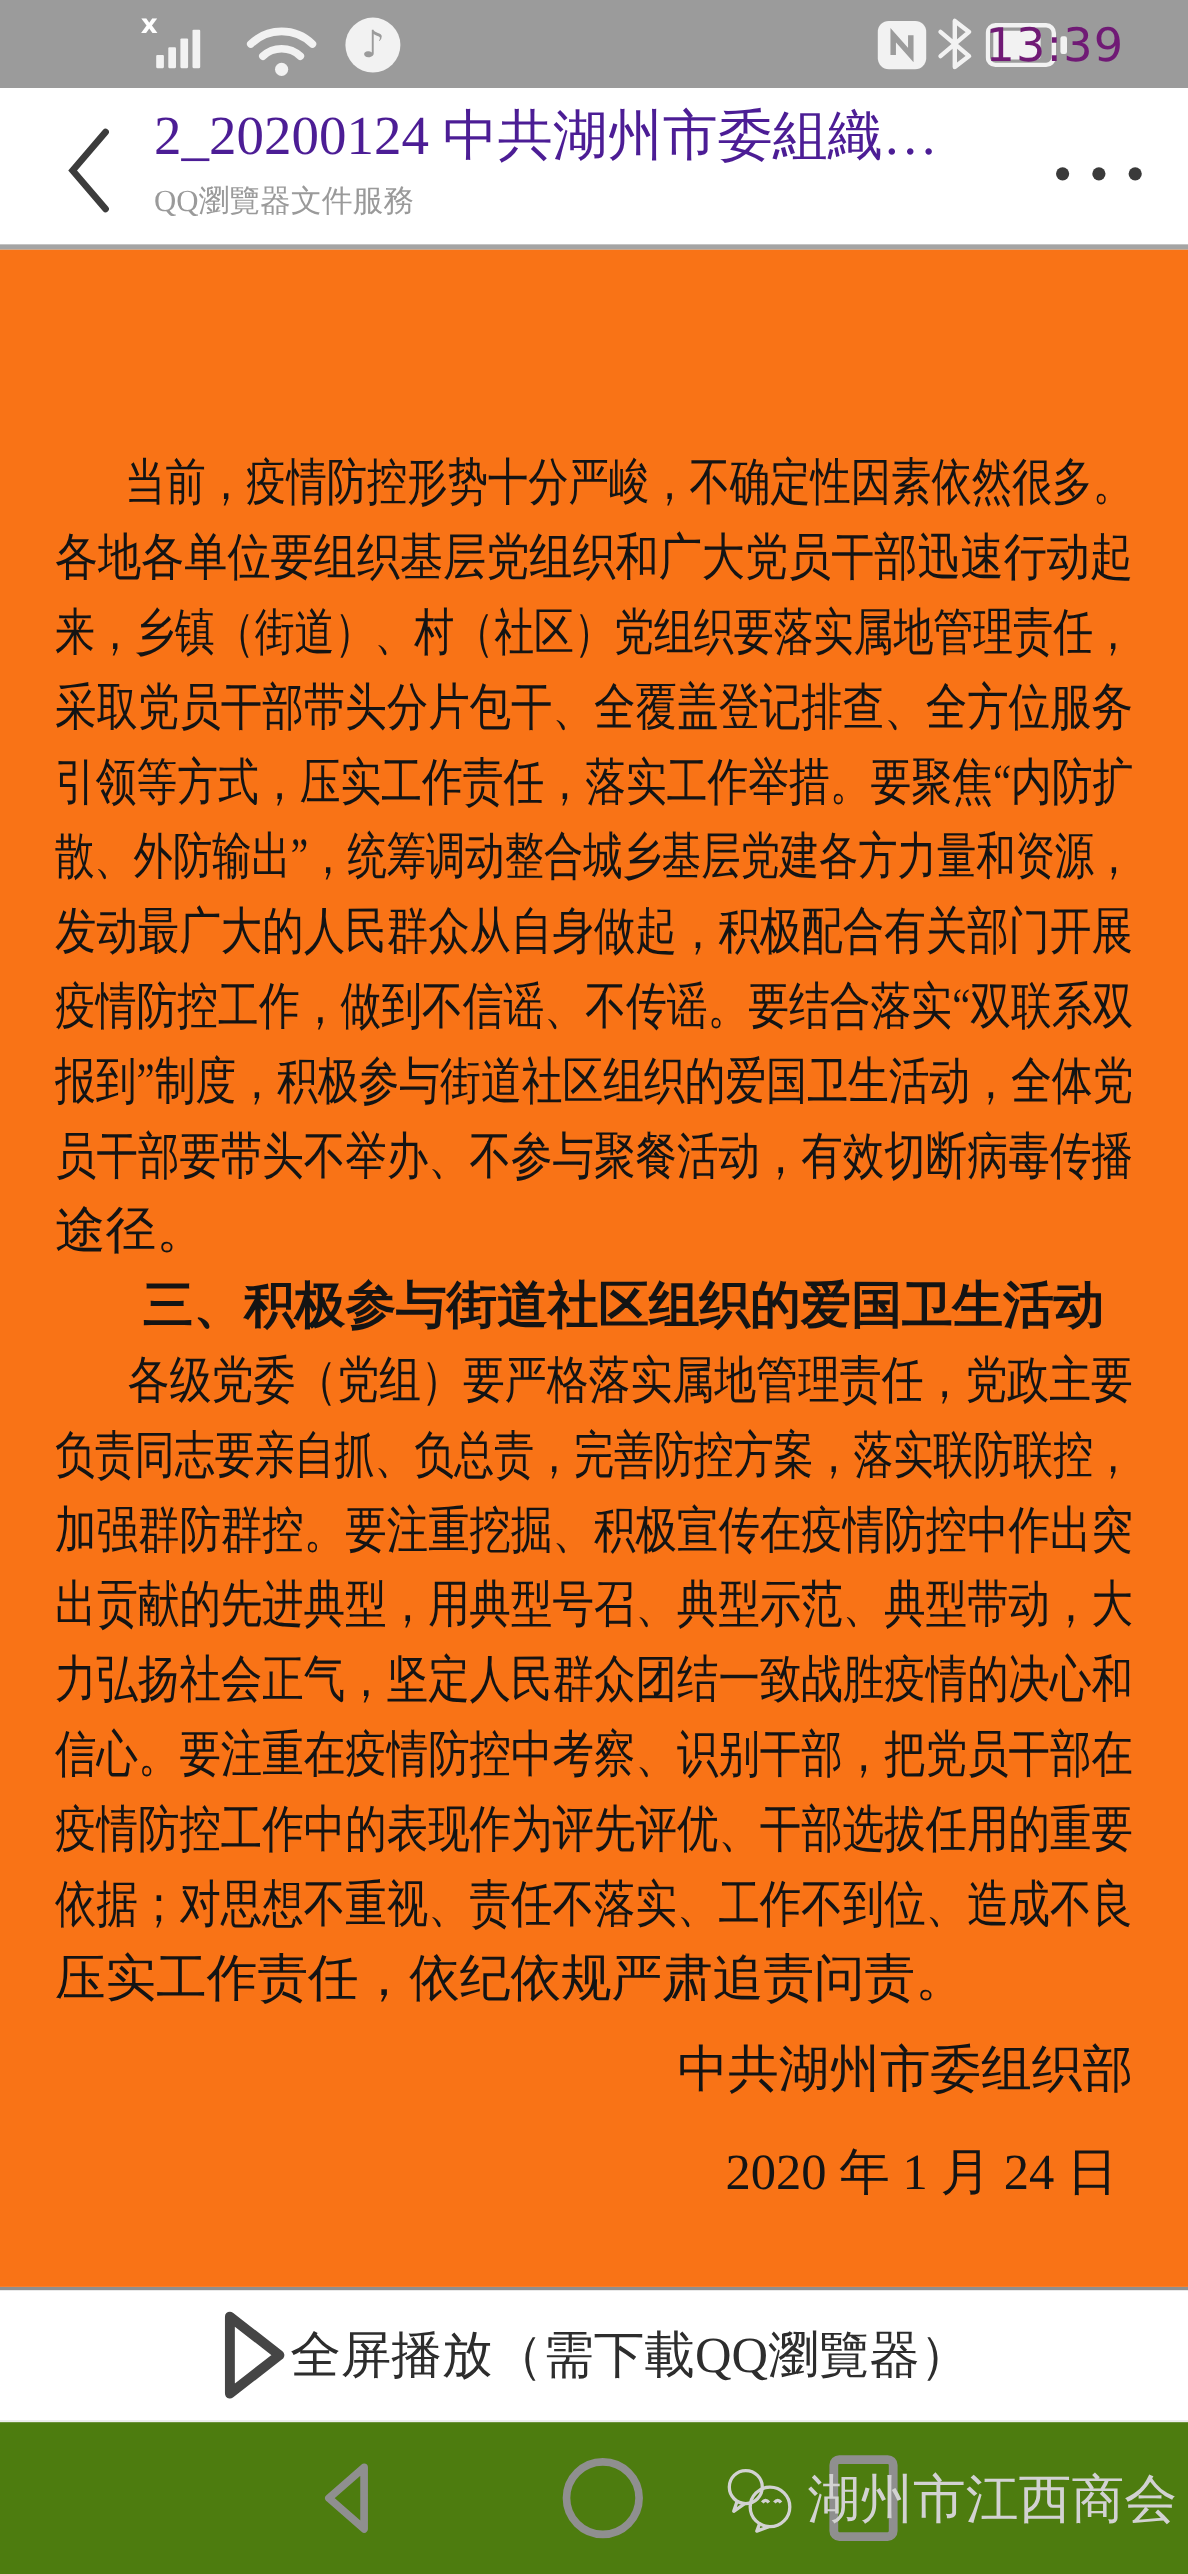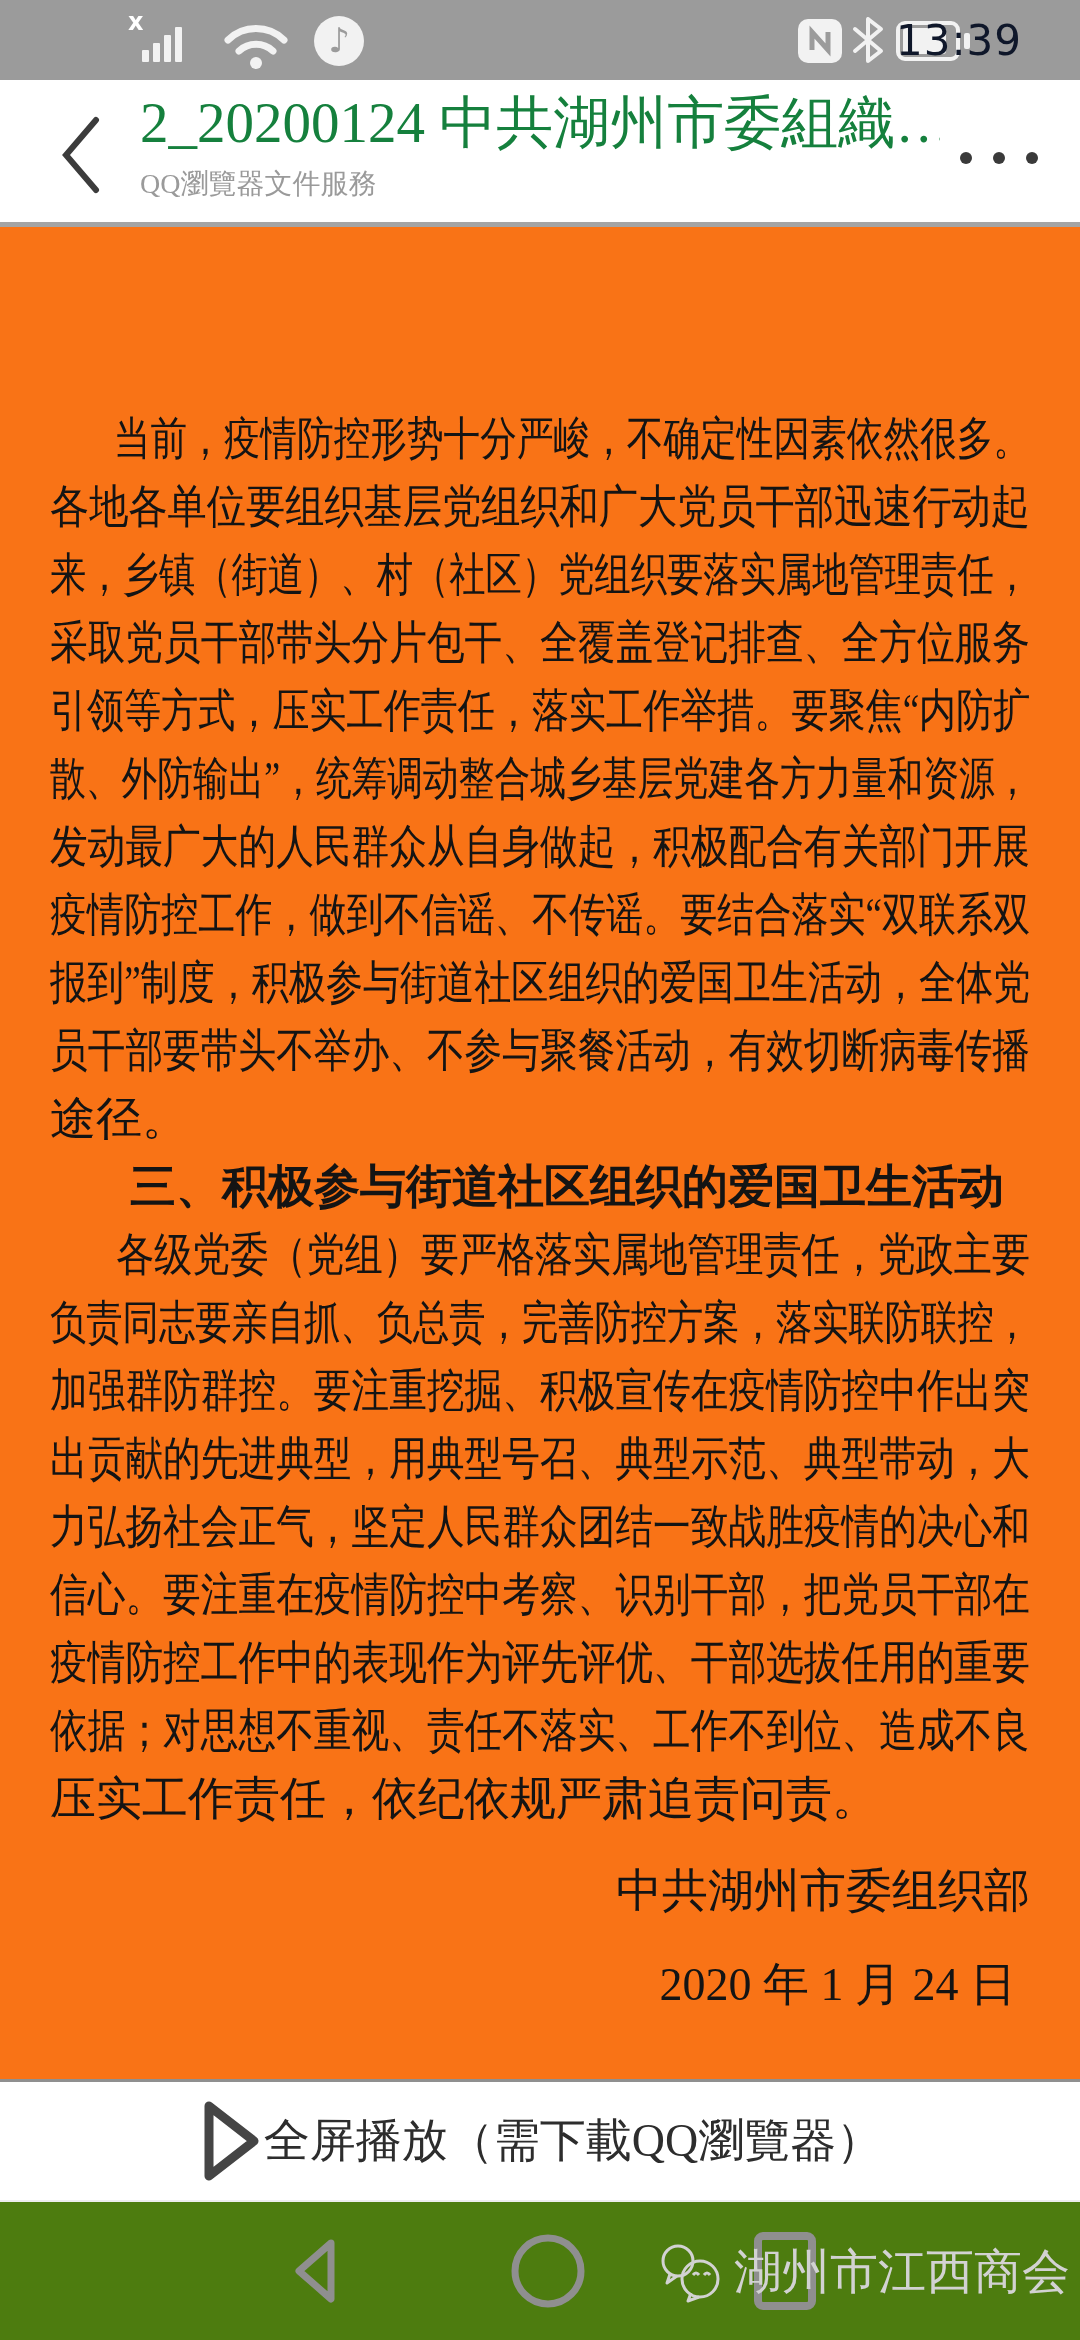--- a/index.html
+++ b/index.html
@@ -5,41 +5,41 @@
   html,body{margin:0;padding:0;background:#777;}
   .screen{position:relative;width:1080px;height:2340px;background:#ffffff;overflow:hidden;
           font-family:"Liberation Serif","DejaVu Serif",serif;}
   
   .statusbar{position:relative;width:100%;height:80px;background:#9b9b9b;}
   .statusbar .abs{position:absolute;}
   .sigbars{left:128px;top:16px;width:70px;height:50px;}
   .sigbars .bar{position:absolute;bottom:4px;width:7px;background:#f2f2f2;border-radius:1px;}
   .sigx{position:absolute;left:0;top:-6px;color:#ffffff;font-family:"DejaVu Sans",sans-serif;
         font-size:24px;font-weight:bold;line-height:1;}
-  .time{right:58px;top:20px;color:#0f172a;font-family:"DejaVu Sans",sans-serif;
+  .time{right:58px;top:20px;color:#701a75;font-family:"DejaVu Sans",sans-serif;
         font-size:42px;line-height:42px;letter-spacing:1px;}
   
   .header{position:relative;width:100%;height:142px;background:#ffffff;}
   .backbtn{position:absolute;left:48px;top:32px;width:70px;height:86px;}
   .titlewrap{position:absolute;left:140px;top:10px;width:800px;}
-  .title{font-size:57px;line-height:66px;color:#15803d;white-space:nowrap;overflow:hidden;}
+  .title{font-size:50px;line-height:66px;color:#4c1d95;white-space:nowrap;overflow:hidden;}
   .subtitle{font-size:28px;line-height:48px;color:#9a9a9a;margin-top:4px;white-space:nowrap;}
   .menudots{position:absolute;right:42px;top:58px;width:78px;height:40px;display:flex;
             justify-content:space-between;align-items:center;}
   .menudots i{width:12px;height:12px;border-radius:50%;background:#3a3a3a;}
   .hdivider{width:100%;height:5px;background:#a4a4a4;}
   
   .doc{position:relative;width:100%;height:1852px;background:#f97316;
        padding:178px 50px 0 50px;box-sizing:border-box;overflow:hidden;}
   .docline{font-size:46px;line-height:68px;height:68px;color:#141414;
            white-space:nowrap;overflow:visible;}
   .indent{text-indent:80px;}
   .bold{font-weight:bold;}
   .sigline{font-size:46px;line-height:68px;color:#141414;text-align:right;white-space:nowrap;}
-  .sig1{margin-top:24px;padding-right:0px;font-family:Liberation Serif, serif;}
+  .sig1{margin-top:14px;padding-right:0px;font-family:Liberation Serif, serif;}
   .sig2{margin-top:26px;padding-right:14px;}
   
   .playsect{width:100%;height:118px;border-top:3px solid #8f8f8f;background:#ffffff;
             display:flex;align-items:center;justify-content:center;}
   .playlabel{font-size:46px;color:#2d2d2d;white-space:nowrap;}
   
   .navbar{position:relative;width:100%;height:138px;background:#4d7c0f;border-top:2px solid #ececec;}
   .navbtn{position:absolute;top:0;height:138px;display:flex;align-items:center;justify-content:center;}
   .nav-back{left:270px;width:90px;}
   .nav-home{left:500px;width:96px;}

